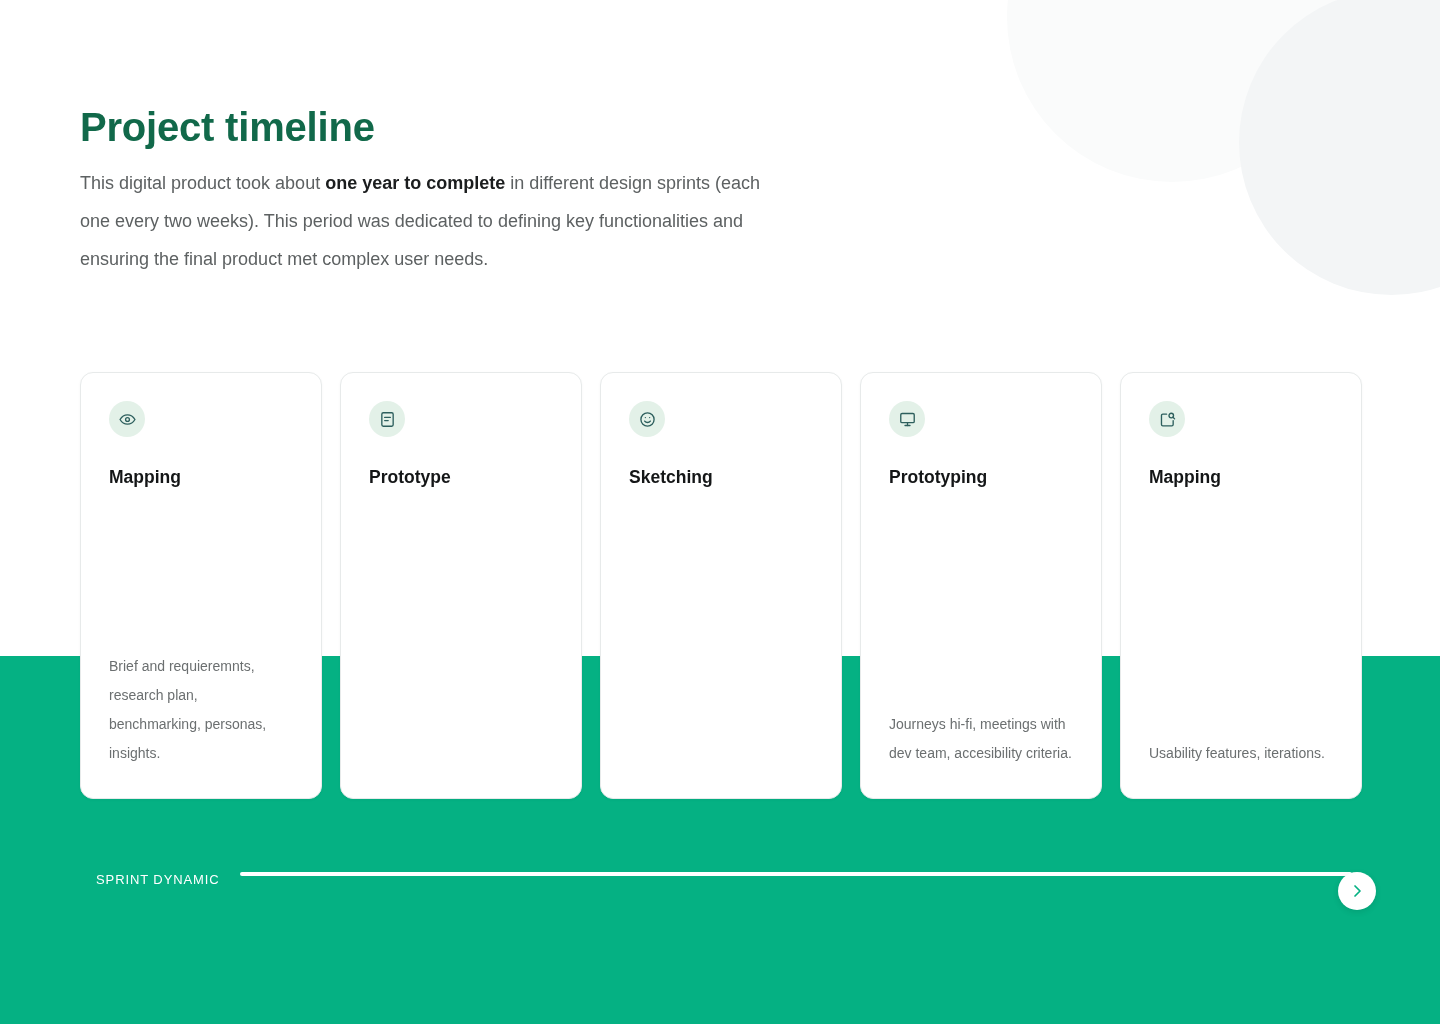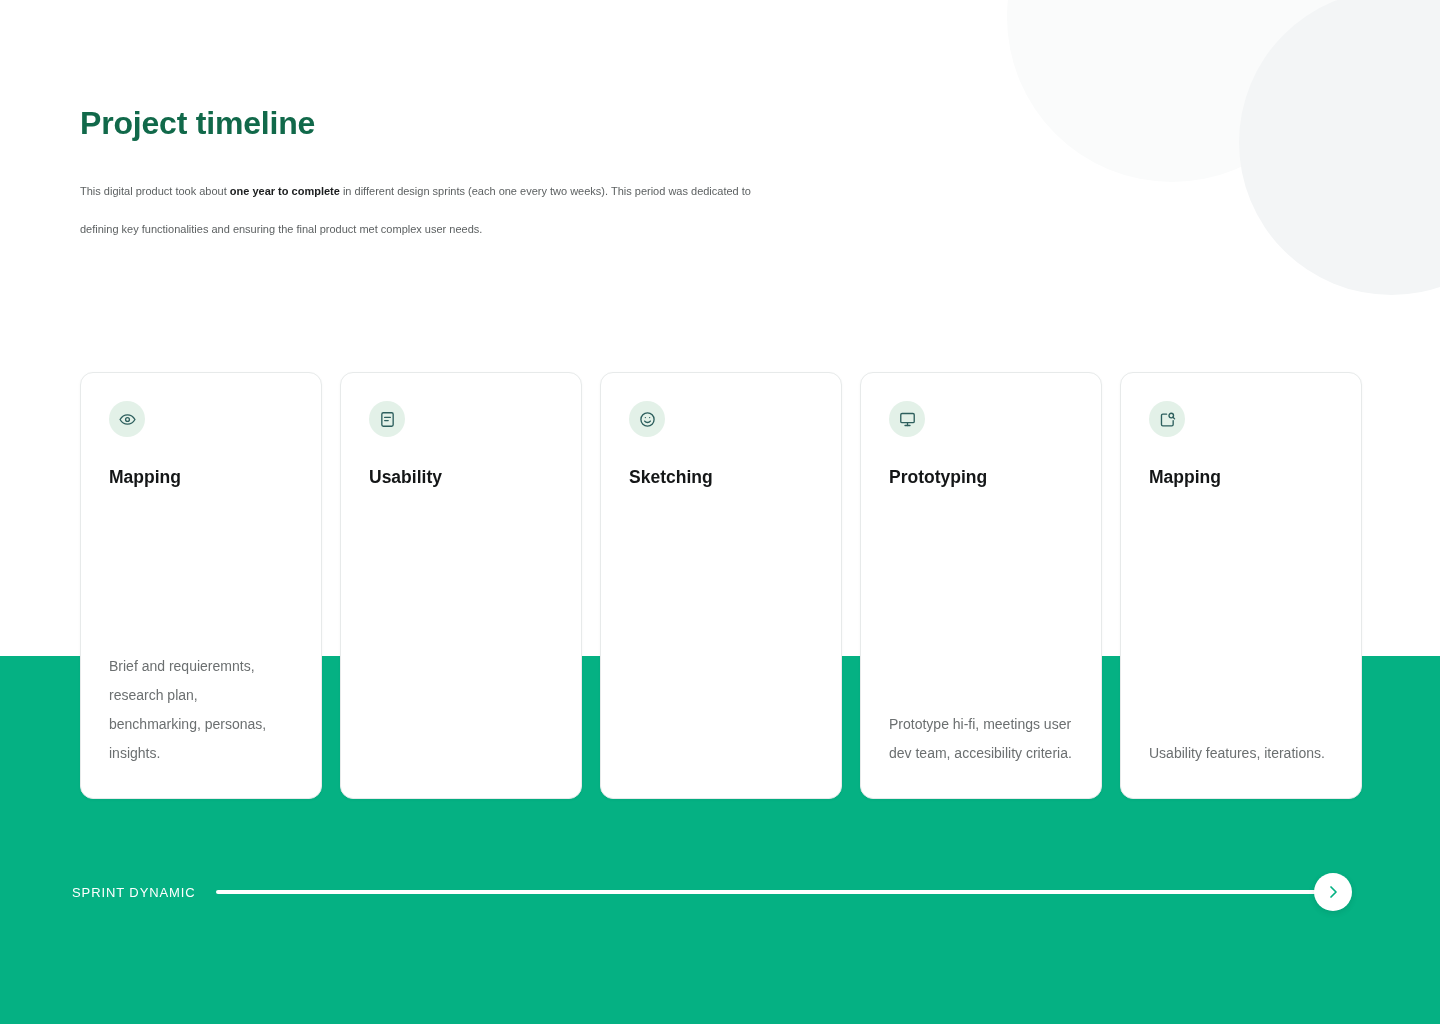--- a/index.html
+++ b/index.html
@@ -57,32 +57,32 @@
   
   .content {
     position: relative;
     z-index: 2;
   }
 
   .page-title {
     position: absolute;
     left: 80px;
     top: 105px;
-    font-size: 32px;
+    font-size: 40px;
     font-weight: bold;
     color: #11694A;
     letter-spacing: -0.2px;
   }
 
   .intro {
     position: absolute;
     left: 80px;
-    top: 172px;
+    top: 164px;
     width: 710px;
-    font-size: 11px;
+    font-size: 18px;
     line-height: 38px;
     color: #5d6162;
   }
   .intro strong {
     color: #1b1d1e;
     font-weight: bold;
   }
 
   
   .cards {
@@ -134,26 +134,25 @@
 
   .card-desc {
     font-size: 14px;
     line-height: 29px;
     color: #6b6f70;
   }
 
   
   .sprint-bar {
     position: absolute;
-    left: 72px;
+    left: 96px;
     top: 872px;
     width: 1280px;
     height: 40px;
     display: flex;
-    align-items: center;
     z-index: 3;
   }
   .sprint-label {
     color: #ffffff;
     font-size: 13px;
     letter-spacing: 0.9px;
     font-weight: normal;
     white-space: nowrap;
   }
   .sprint-line {
@@ -209,21 +208,21 @@
     </div>
 
     <div class="card">
       <div class="card-icon">
         <svg viewBox="0 0 24 24" fill="none" stroke="#2d5f5d" stroke-width="1.9" stroke-linecap="round" stroke-linejoin="round">
           <rect x="4" y="2.5" width="16" height="19" rx="2"></rect>
           <line x1="8" y1="9" x2="16" y2="9"></line>
           <line x1="8" y1="13.5" x2="13" y2="13.5"></line>
         </svg>
       </div>
-      <div class="card-title">Usability</div>
+      <div class="card-title">Prototype</div>
       <div class="card-spacer"></div>
     </div>
 
     <div class="card">
       <div class="card-icon">
         <svg viewBox="0 0 24 24" fill="none" stroke="#2d5f5d" stroke-width="1.9" stroke-linecap="round" stroke-linejoin="round">
           <circle cx="12" cy="12" r="9.3"></circle>
           <path d="M8 14.3s1.5 2 4 2 4-2 4-2"></path>
           <line x1="9" y1="9.3" x2="9.01" y2="9.3"></line>
           <line x1="15" y1="9.3" x2="15.01" y2="9.3"></line>
@@ -236,21 +235,21 @@
     <div class="card">
       <div class="card-icon">
         <svg viewBox="0 0 24 24" fill="none" stroke="#2d5f5d" stroke-width="1.9" stroke-linecap="round" stroke-linejoin="round">
           <rect x="2.5" y="3.5" width="19" height="13" rx="1.8"></rect>
           <line x1="8.5" y1="20.5" x2="15.5" y2="20.5"></line>
           <line x1="12" y1="16.5" x2="12" y2="20.5"></line>
         </svg>
       </div>
       <div class="card-title">Prototyping</div>
       <div class="card-spacer"></div>
-      <div class="card-desc">Prototype hi-fi, meetings user dev team, accesibility criteria.</div>
+      <div class="card-desc">Journeys hi-fi, meetings with dev team, accesibility criteria.</div>
     </div>
 
     <div class="card">
       <div class="card-icon">
         <svg viewBox="0 0 24 24" fill="none" stroke="#2d5f5d" stroke-width="1.9" stroke-linecap="round" stroke-linejoin="round">
           <path d="M20 13.5v5.6a1.9 1.9 0 0 1-1.9 1.9H5.4a1.9 1.9 0 0 1-1.9-1.9V6.4a1.9 1.9 0 0 1 1.9-1.9h5.3"></path>
           <circle cx="17.3" cy="6.4" r="3.2"></circle>
           <line x1="19.8" y1="8.9" x2="22" y2="11.1"></line>
         </svg>
       </div>

